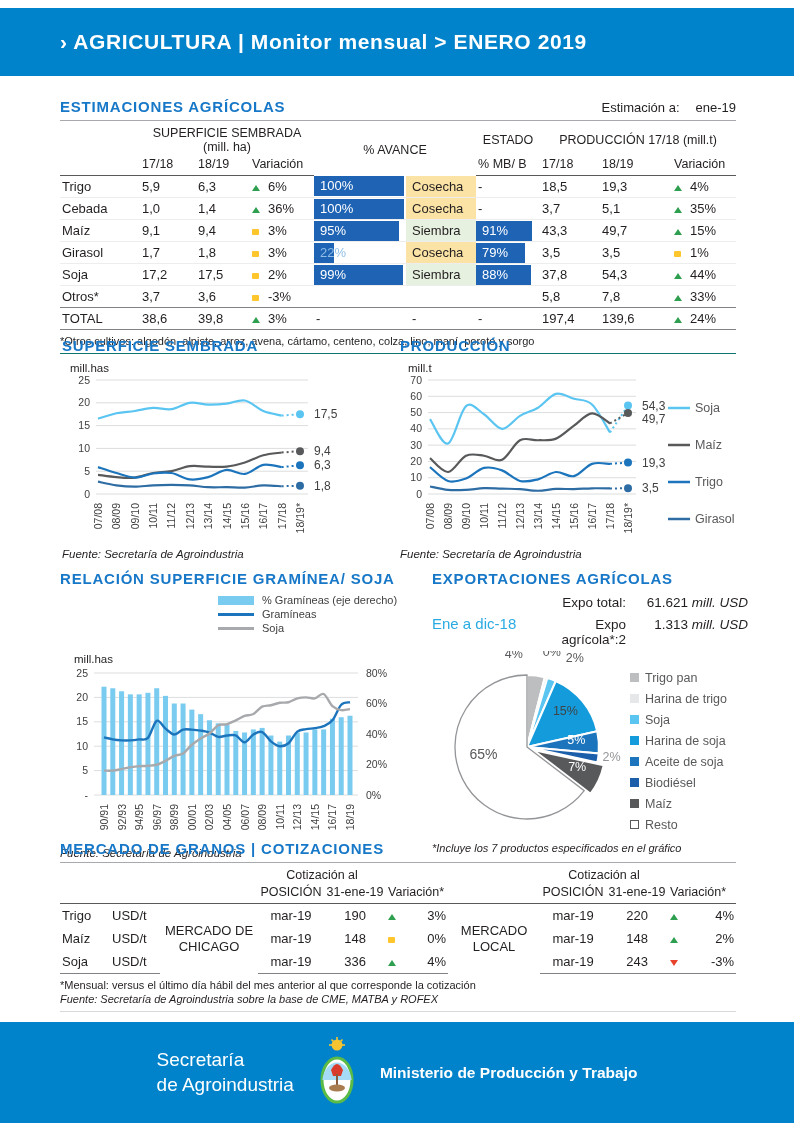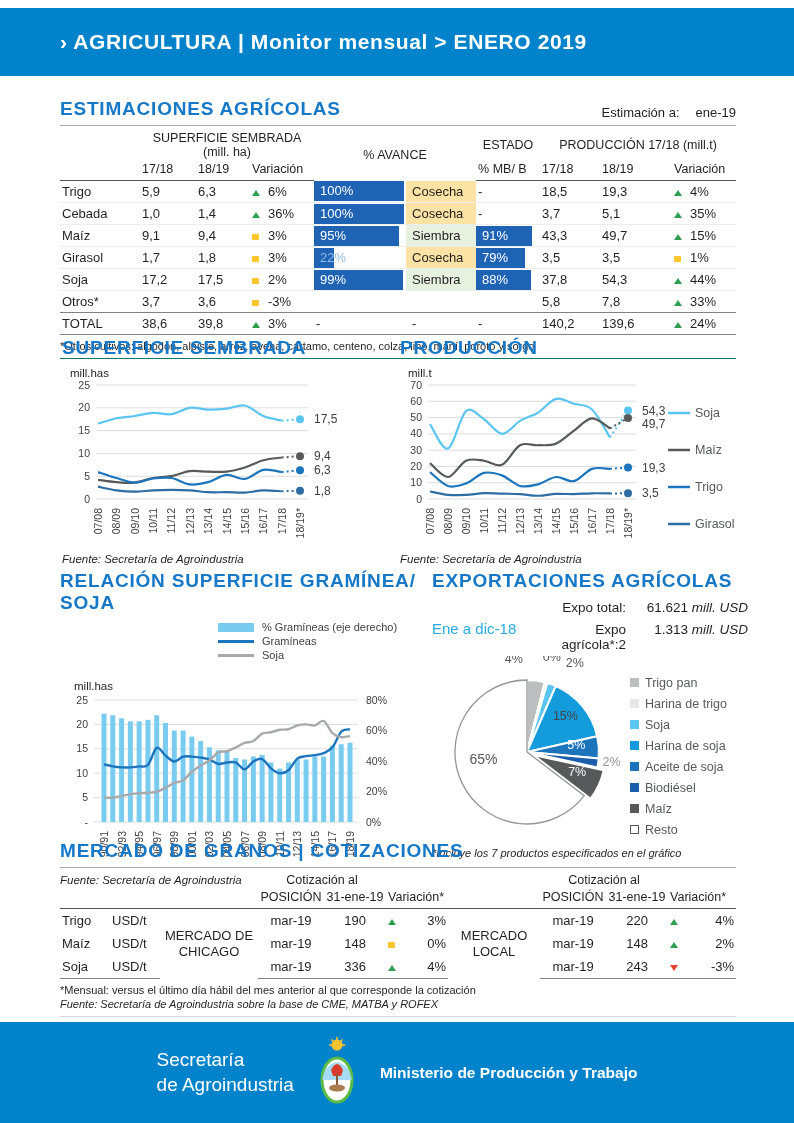--- a/index.html
+++ b/index.html
@@ -1,20 +1,20 @@
 <!DOCTYPE html>
 <html><head>
 <meta charset="utf-8">
 <style>
   *{margin:0;padding:0;box-sizing:border-box}
   html,body{width:794px;height:1123px;background:#fff}
   body{font-family:"Liberation Sans",sans-serif;color:#231F20;position:relative;overflow:hidden}
   .topbar{position:absolute;top:8px;left:0;right:0;height:68px;background:#0083CA;display:flex;align-items:center}
   .topbar .t{color:#fff;font-weight:bold;font-size:21px;letter-spacing:.6px;margin-left:60px}
-  .sec-title{color:#1878C8;font-size:19px;font-weight:bold;letter-spacing:.8px}
+  .sec-title{color:#1878C8;font-size:15px;font-weight:bold;letter-spacing:.8px}
   .title-row{display:flex;justify-content:space-between;align-items:flex-end;border-bottom:1px solid #A7A9AC;padding-bottom:5px}
   .est-right{font-size:13px}
   .est-right .v{margin-left:16px}
   section{position:absolute}
   #estimaciones{top:98px;left:60px;width:676px}
   table{border-collapse:collapse;width:100%;table-layout:fixed}
   th{font-weight:normal}
   .h1 th{font-size:12.5px;text-align:center;padding:5px 2px 1px}
   .h2 th{font-size:12.5px;text-align:left;padding:2px 2px 4px;border-bottom:1px solid #58595B}
   .h2 th.c,.h1 th.c{text-align:center}
@@ -214,21 +214,21 @@
         </tr>
         <tr class="total">
           <td>TOTAL</td>
           <td>38,6</td>
           <td>39,8</td>
           <td><span class="ic-up"></span></td>
           <td>3%</td>
           <td>-</td>
           <td style="padding-left: 6px;">-</td>
           <td>-</td>
-          <td>140,2</td>
+          <td>197,4</td>
           <td>139,6</td>
           <td><span class="ic-up"></span></td>
           <td>24%</td>
         </tr>
       </tbody>
   </table>
   <div class="footnote">*Otros cultivos: algodón, alpiste, arroz, avena, cártamo, centeno, colza, lino, maní, poroto y sorgo</div>
 </section>
 
 <div class="chart-block" id="sup-block">

